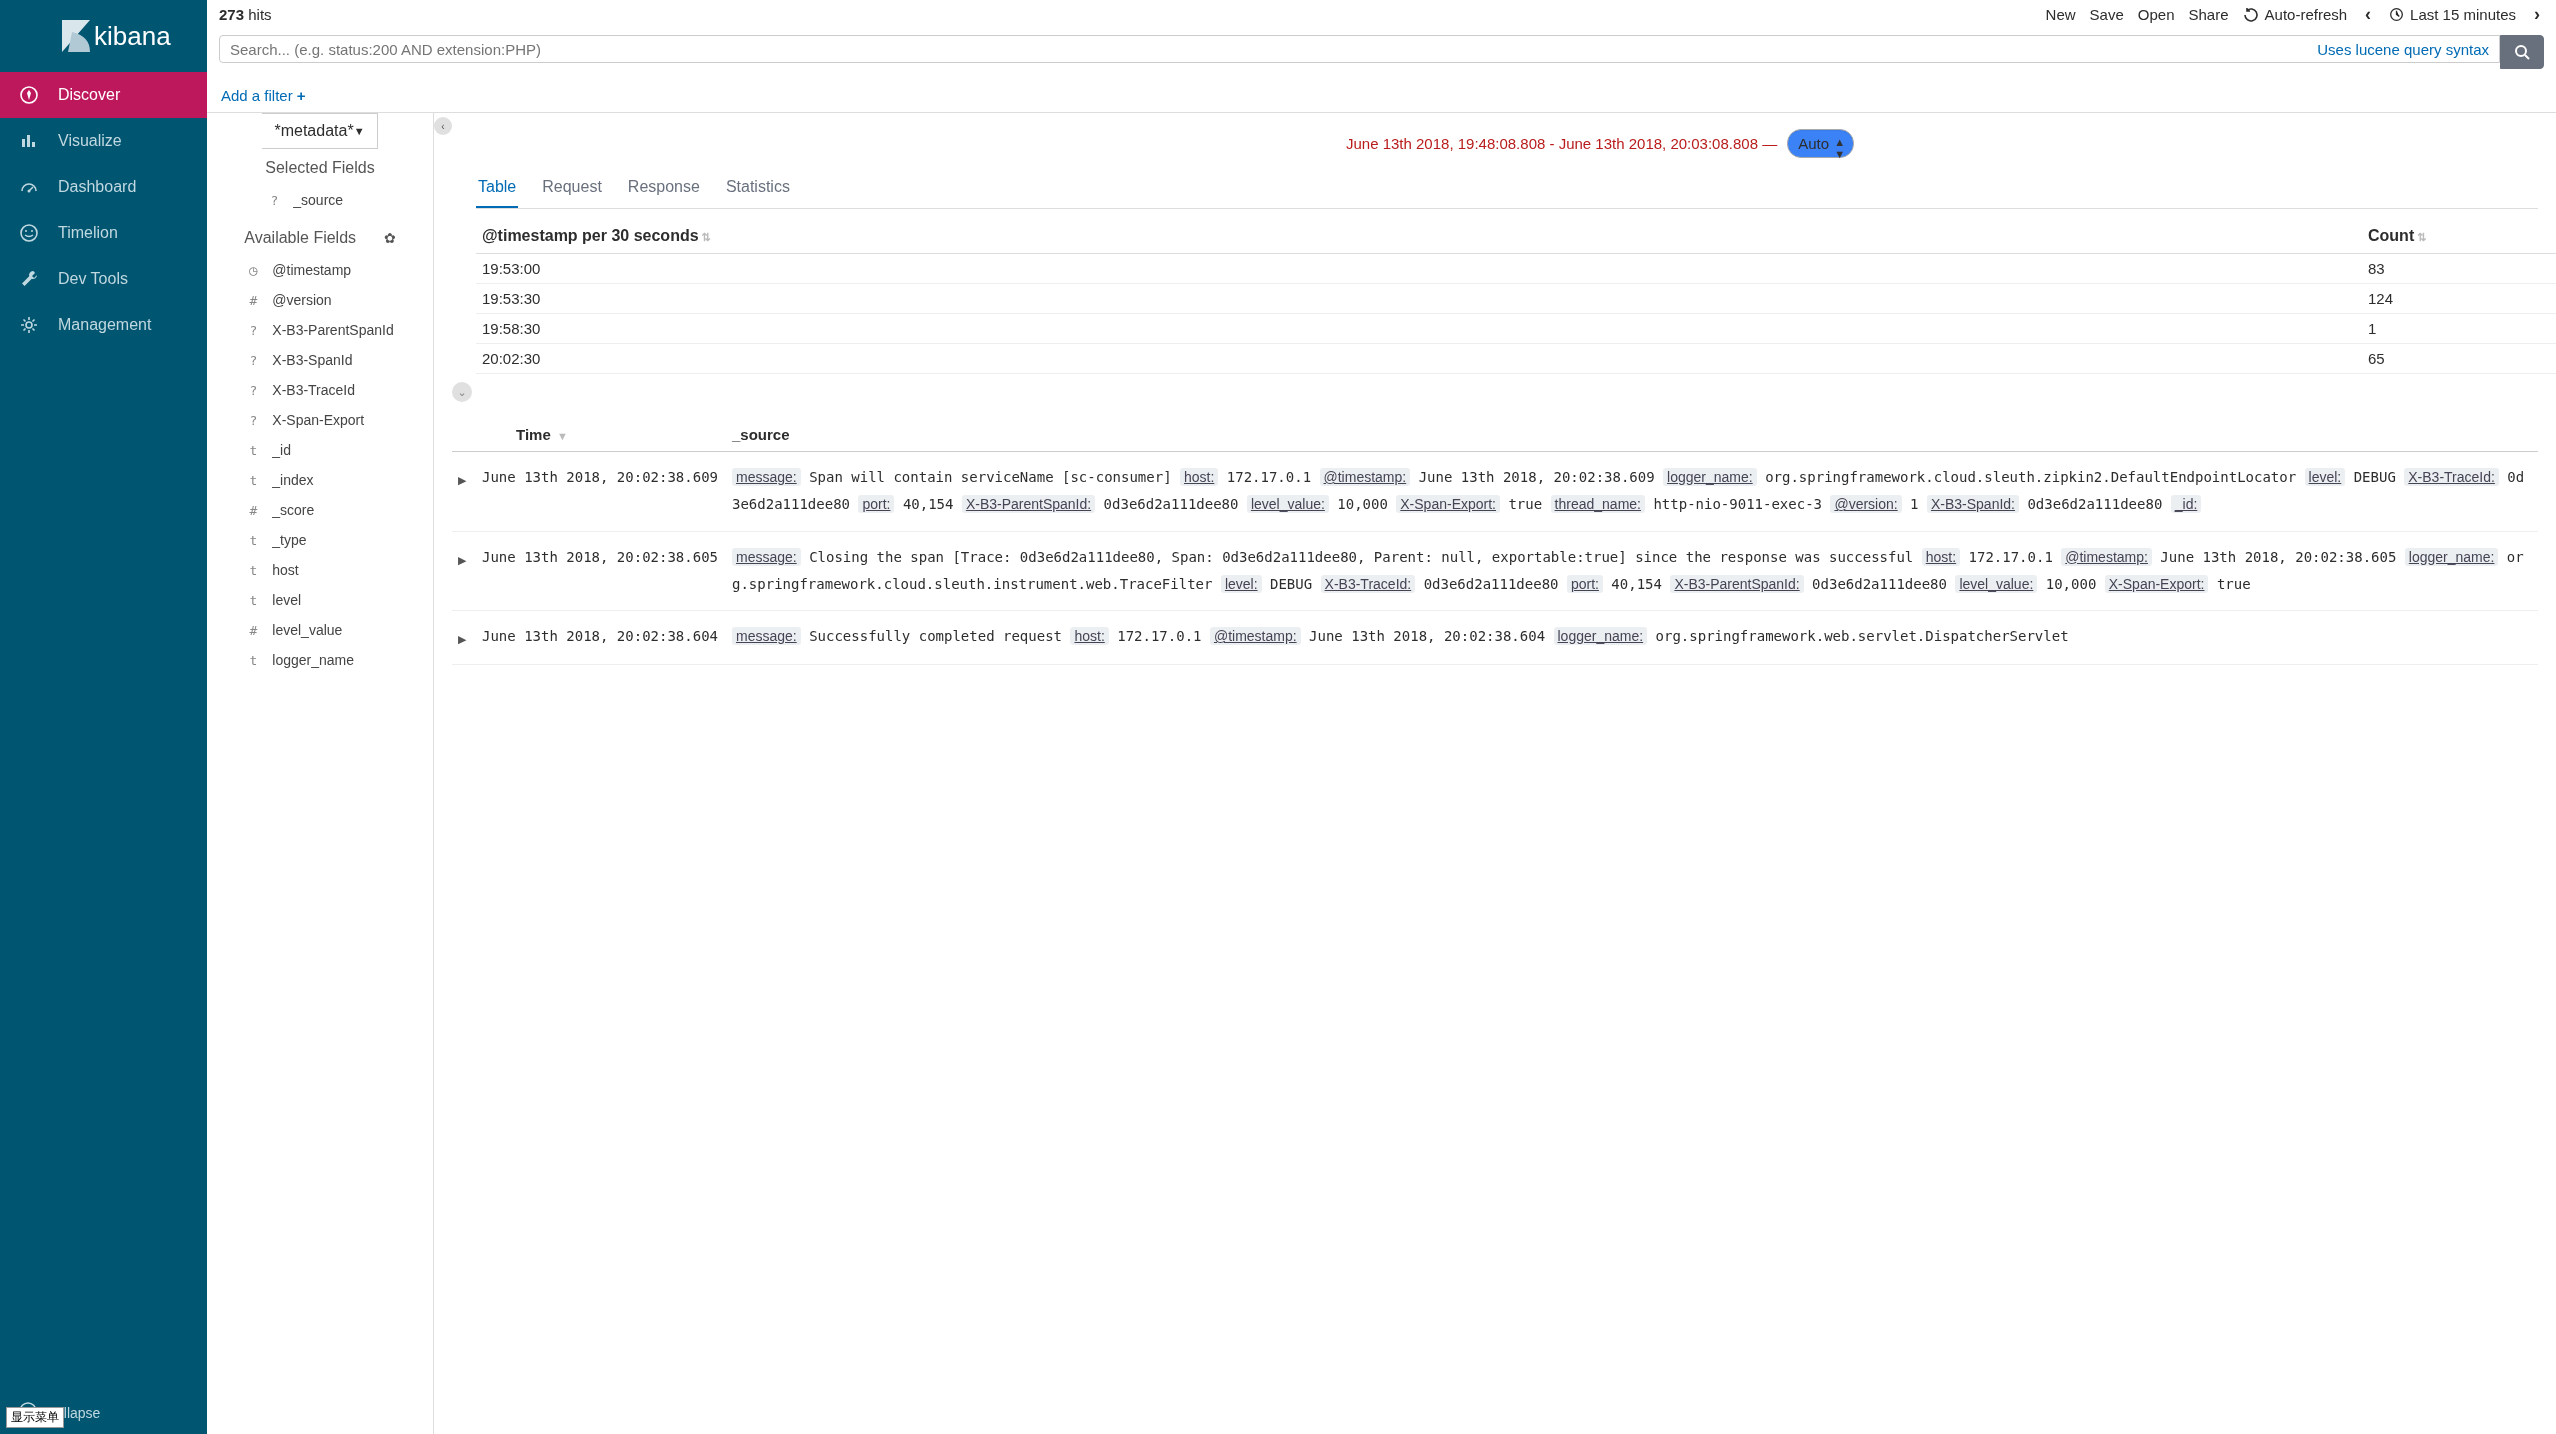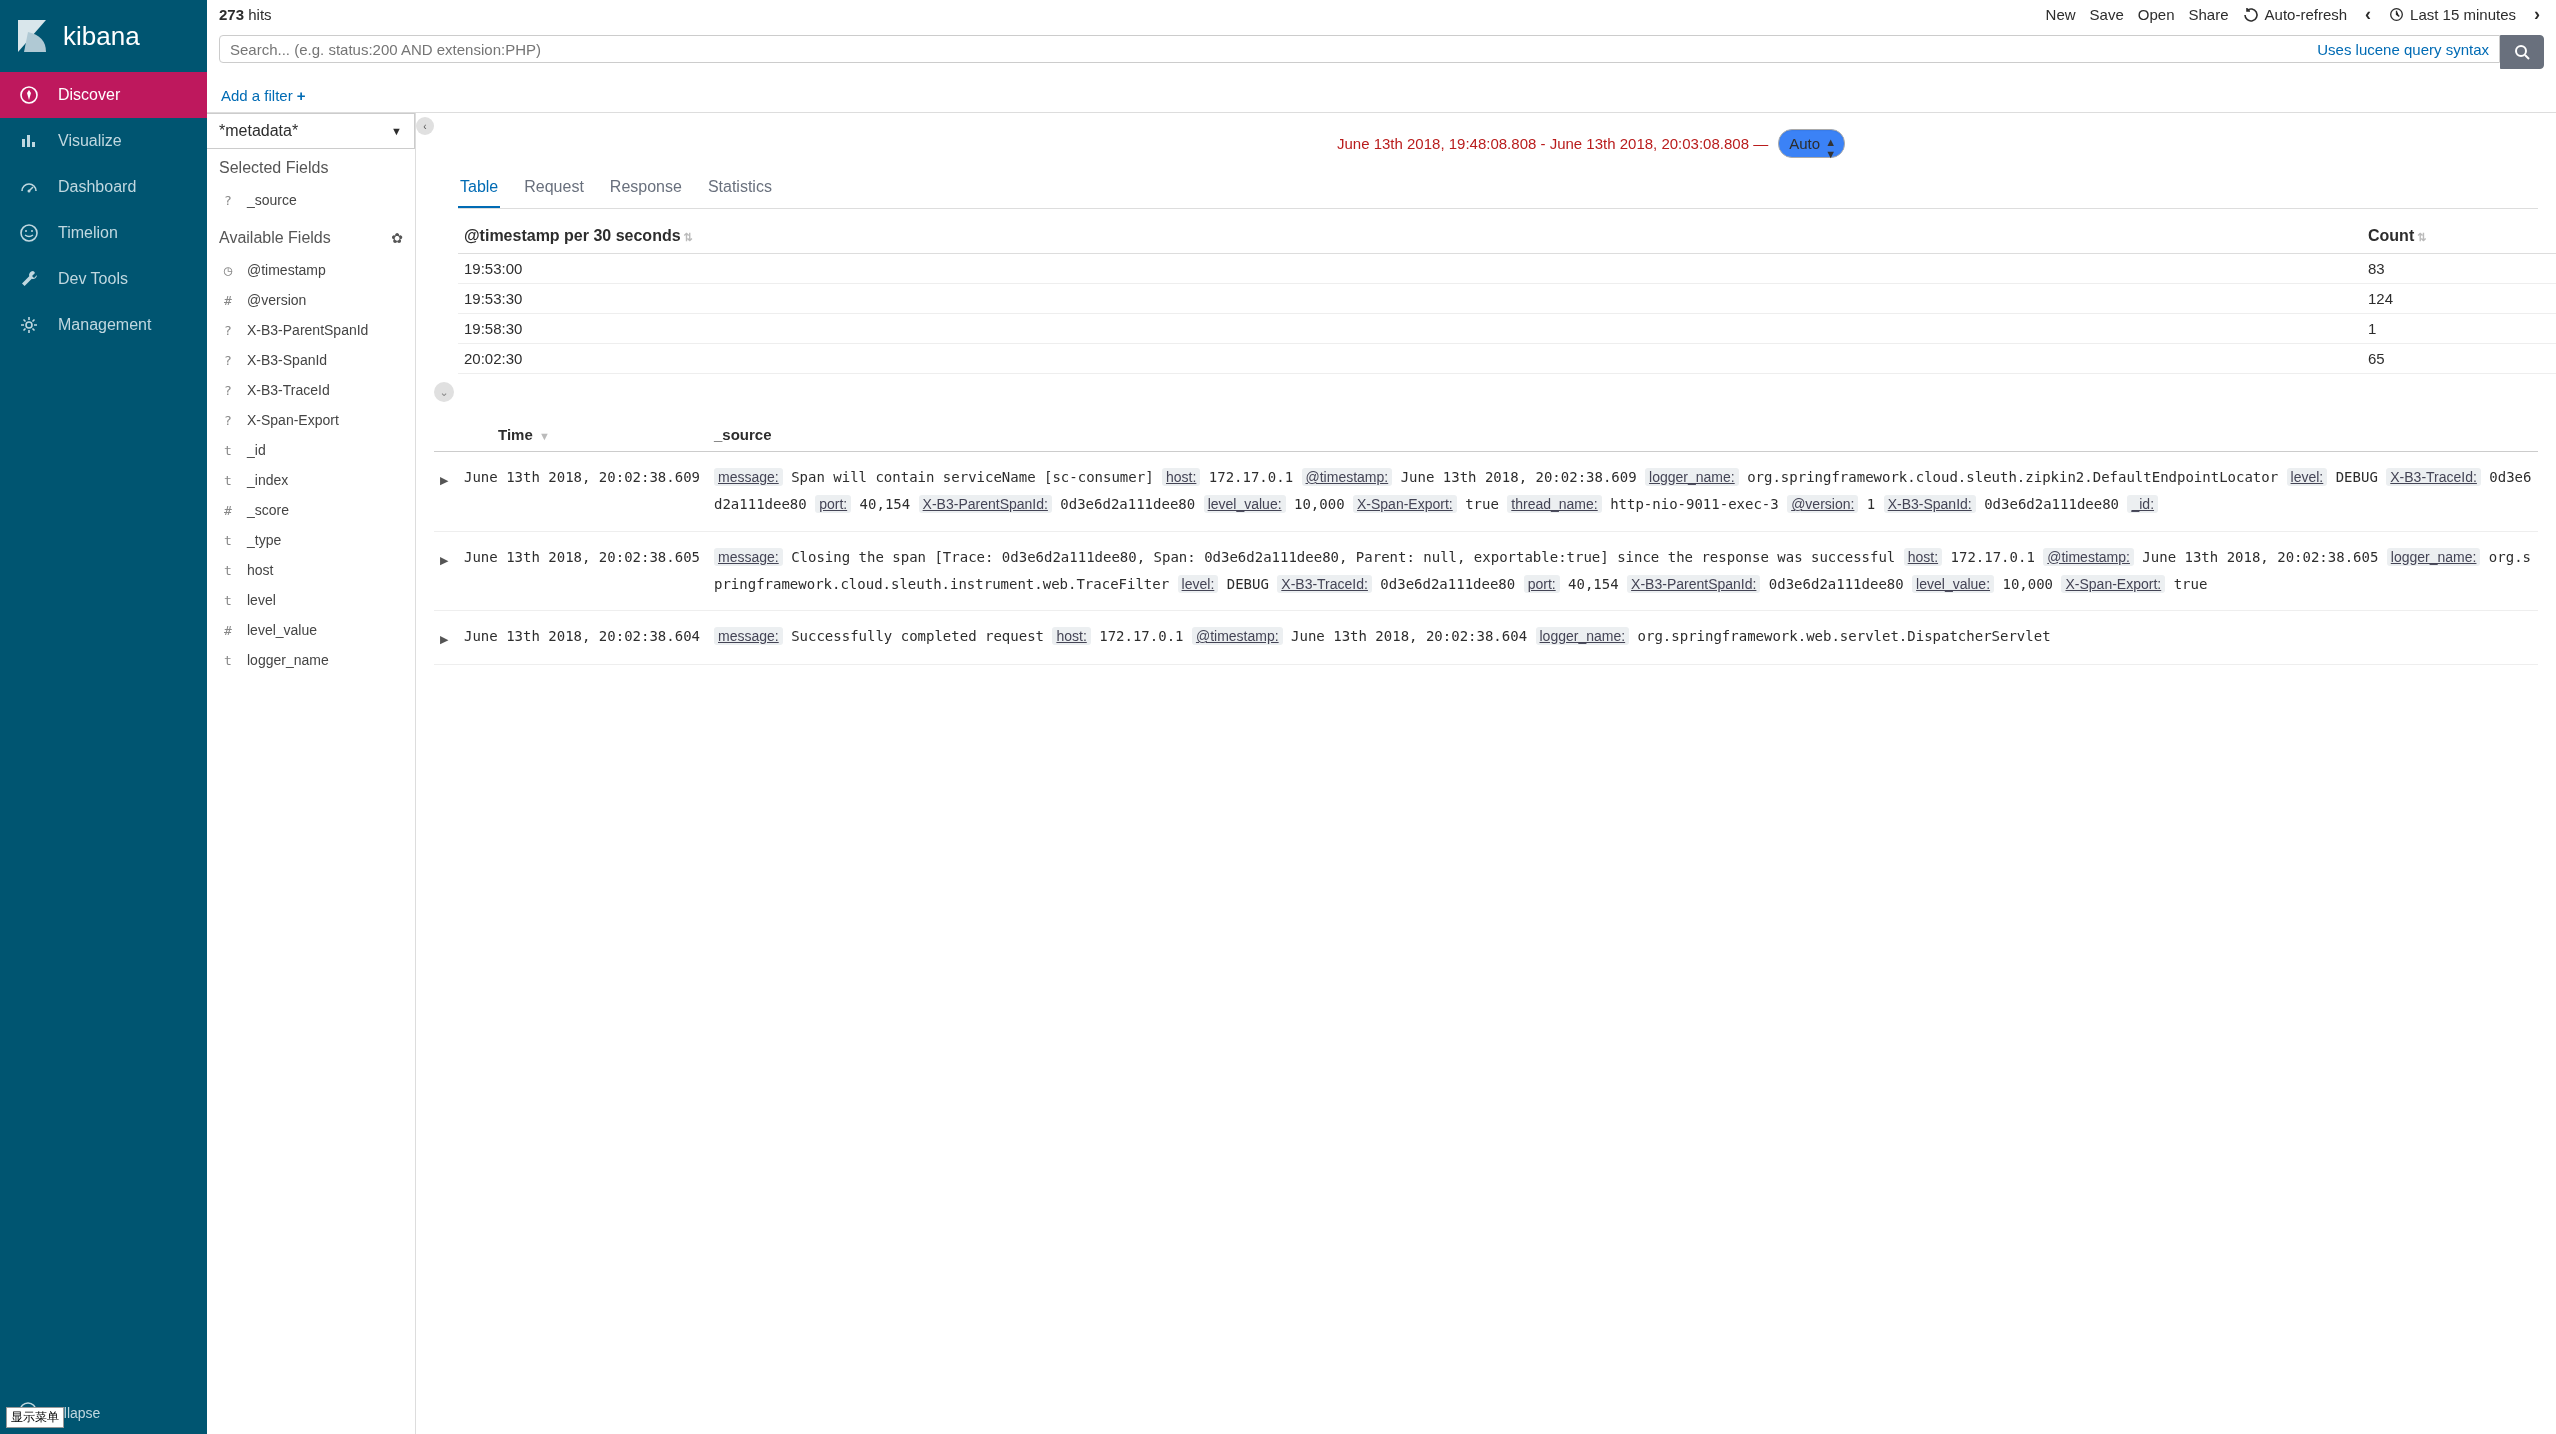--- a/index.html
+++ b/index.html
@@ -1,21 +1,21 @@
 <!DOCTYPE html>
 <html><head>
 <meta charset="utf-8">
 <style>
 * { margin: 0; padding: 0; box-sizing: border-box; font-family: -apple-system, BlinkMacSystemFont, "Segoe UI", Helvetica, Arial, sans-serif; }
 body { background: #fff; color: #2d2d2d; font-size: 14px; overflow: hidden; }
 .app { display: flex; height: 100vh; }
 
 
 .sidebar { width: 207px; background: #005571; color: #fff; display: flex; flex-direction: column; flex-shrink: 0; }
-.logo-area { display: flex; align-items: center; padding: 18px 14px; gap: 13px; }
+.logo-area { display: flex; align-items: center; padding: 18px 14px; gap: 0; margin-left: 44px; }
 .logo-icon { width: 36px; height: 36px; }
 .logo-text { font-size: 26px; font-weight: 400; color: #fff; }
 .nav-list { flex: 1; }
 .nav-item { display: flex; align-items: center; gap: 18px; padding: 12px 18px; cursor: pointer; color: #c0d8e0; }
 .nav-item.active { background: #be185d; color: #fff; }
 .nav-item .nav-icon { width: 22px; height: 22px; display: flex; align-items: center; justify-content: center; }
 .nav-item .nav-label { font-size: 16px; }
 .sidebar-footer { padding: 10px 18px; display: flex; align-items: center; gap: 18px; color: #c0d8e0; cursor: pointer; }
 .showmenu { position: fixed; bottom: 6px; left: 6px; background: #fff; color: #000; border: 1px solid #999; font-size: 12px; padding: 1px 4px; z-index: 100; }
 
@@ -38,21 +38,21 @@
 .lucene-link { color: #006BB4; font-size: 15px; margin-left: 8px; cursor: pointer; }
 .search-btn { width: 44px; height: 34px; background: #69707d; border: 1px solid #69707d; border-radius: 0 4px 4px 0; display: flex; align-items: center; justify-content: center; cursor: pointer; color: #fff; }
 
 .filter-row { padding: 8px 14px; }
 .add-filter { color: #006BB4; font-size: 15px; cursor: pointer; display: inline-flex; align-items: center; gap: 4px; }
 
 
 .content { flex: 1; display: flex; min-height: 0; }
 
 
-.fields-panel { width: 209px; flex-shrink: 0; border-right: 1px solid #ddd; display: flex; flex-direction: column; background: #fff; }
+.fields-panel { width: 227px; flex-shrink: 0; border-right: 1px solid #ddd; display: flex; flex-direction: column; background: #fff; align-items: center; }
 .index-select { border: 1px solid #ccc; border-left: none; padding: 8px 12px; font-size: 16px; display: flex; align-items: center; justify-content: space-between; cursor: pointer; }
 .fields-section { padding: 10px 12px 4px; }
 .fields-header { font-size: 16px; color: #555; margin-bottom: 8px; display: flex; justify-content: space-between; align-items: center; }
 .field-item { display: flex; align-items: center; gap: 12px; padding: 7px 2px; font-size: 14px; color: #444; cursor: pointer; }
 .field-type { width: 14px; text-align: center; color: #888; font-family: monospace; font-size: 13px; }
 .field-type.clock::before { content: "◷"; font-size: 14px; }
 
 
 .results { flex: 1; padding: 8px 18px; overflow-y: auto; min-width: 0; position: relative; }
 .collapse-toggle { position: absolute; left: 0; top: 4px; width: 18px; height: 18px; background: #e0e0e0; border-radius: 50%; display: flex; align-items: center; justify-content: center; font-size: 10px; color: #555; cursor: pointer; }

